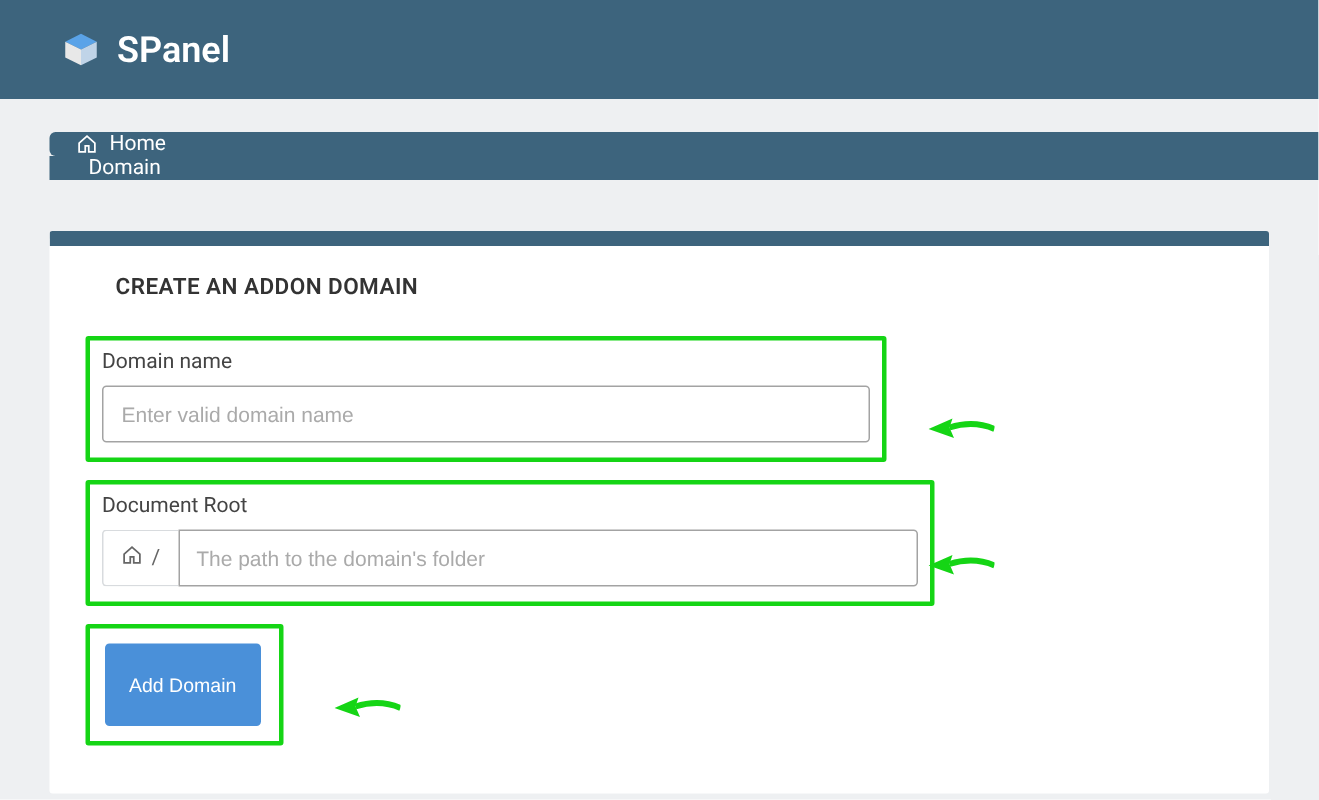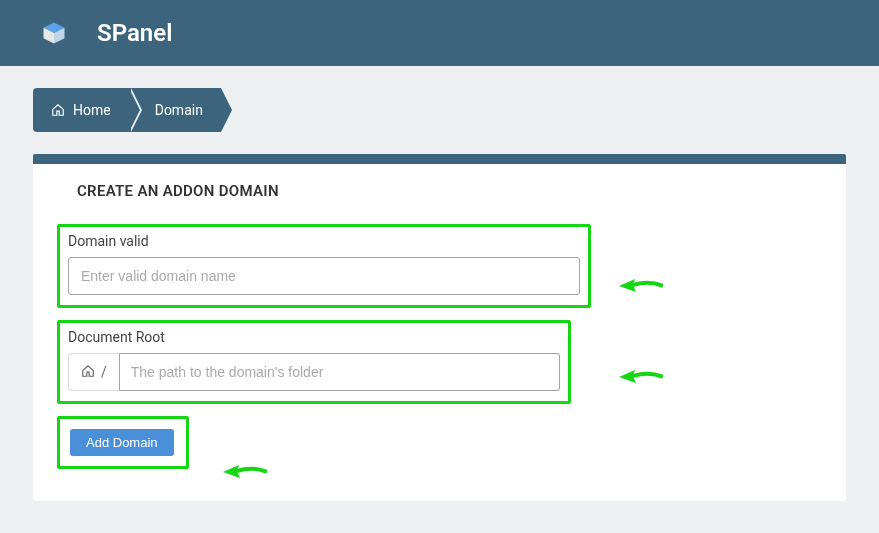--- a/index.html
+++ b/index.html
@@ -23,26 +23,26 @@
   gap: 10px;
 }
 .logo-icon {
   width: 28px;
   height: 28px;
 }
 .logo-text {
   color: #fff;
   font-size: 24px;
   font-weight: 600;
-  margin-left: 19px;
 }
 .breadcrumb {
   display: flex;
   margin: 22px 0 0 33px;
   height: 44px;
+  flex-direction: column;
 }
 .crumb {
   background: #3d647d;
   color: #fff;
   display: flex;
   align-items: center;
   padding: 0 18px 0 22px;
   position: relative;
   font-size: 14px;
   gap: 8px;
@@ -98,21 +98,21 @@
   margin-left: 20px;
 }
 .highlight-box {
   border: 3px solid #15d515;
   padding: 6px 8px 10px 8px;
   border-radius: 2px;
   position: relative;
   margin-bottom: 12px;
 }
 .highlight-box.domain { width: 534px; }
-.highlight-box.docroot { width: 514px; }
+.highlight-box.docroot { width: 566px; }
 .highlight-box.btnbox { width: 132px; padding: 10px; display: inline-block; }
 .field-label {
   font-size: 14px;
   color: #444;
   margin-bottom: 8px;
   display: block;
 }
 .text-input {
   width: 100%;
   height: 38px;
@@ -142,21 +142,21 @@
 }
 .input-group .text-input {
   border-radius: 0 3px 3px 0;
   flex: 1;
   padding-left: 11px;
 }
 .add-btn {
   background: #4a90d9;
   color: #fff;
   border: none;
-  padding: 6px 16px;
+  padding: 20px 16px;
   font-size: 13px;
   border-radius: 3px;
   cursor: pointer;
 }
 .arrow {
   position: absolute;
   width: 44px;
   height: 16px;
 }
 .arrow svg { width: 100%; height: 100%; }
@@ -193,21 +193,21 @@
   </div>
   <div class="crumb">
     <span>Domain</span>
   </div>
 </div>
 
 <div class="panel">
   <div class="panel-title">CREATE AN ADDON DOMAIN</div>
 
   <div class="highlight-box domain">
-    <label class="field-label">Domain valid</label>
+    <label class="field-label">Domain name</label>
     <input class="text-input" type="text" placeholder="Enter valid domain name" style="">
   </div>
 
   <div class="highlight-box docroot">
     <label class="field-label">Document Root</label>
     <div class="input-group">
       <div class="input-prefix">
         <span>
           <svg width="14" height="14" viewBox="0 0 24 24" fill="none" stroke="#666" stroke-width="2">
               <path d="M3 11 L12 3 L21 11 V21 H14 V14 H10 V21 H3 Z"></path>

